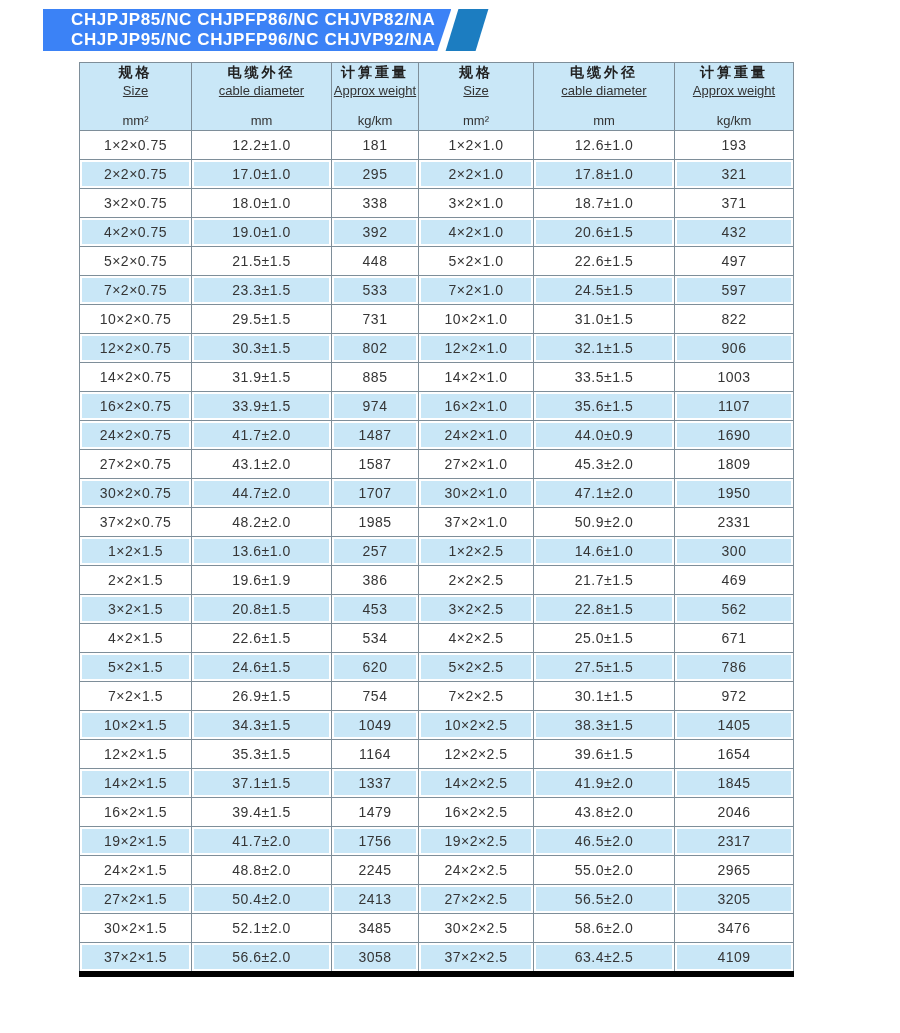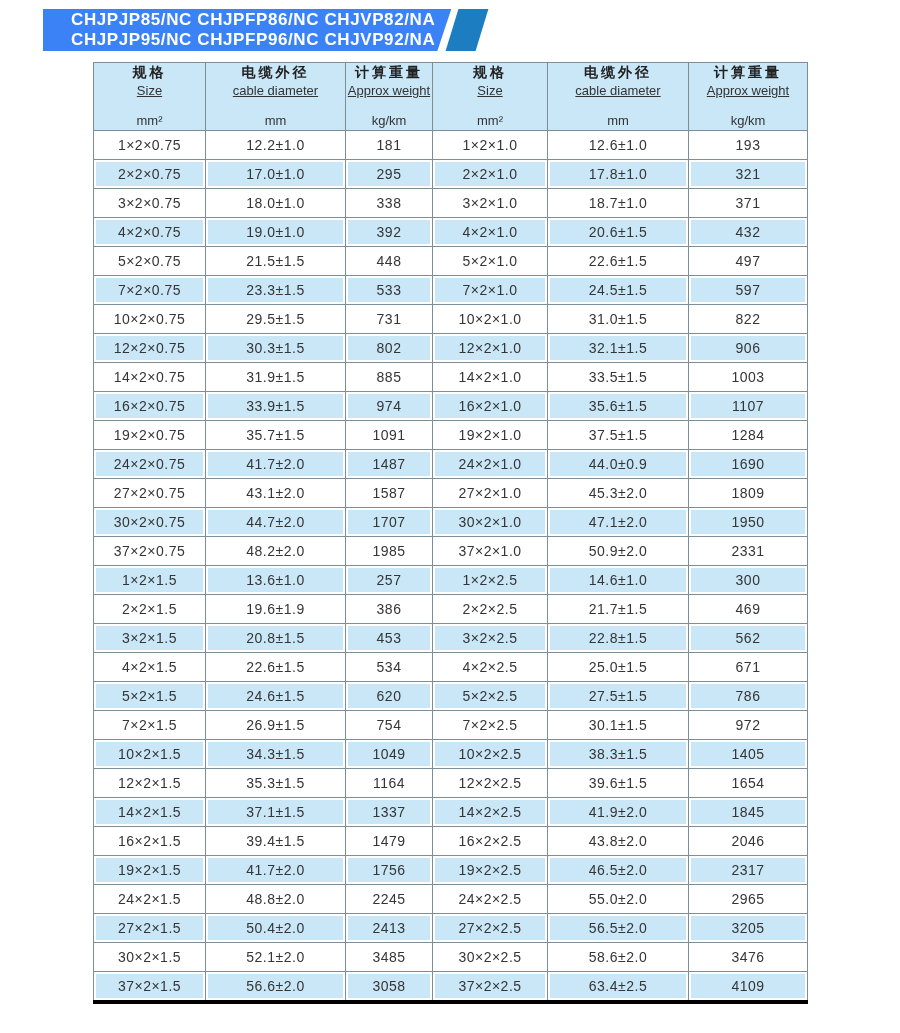--- a/index.html
+++ b/index.html
@@ -9,21 +9,21 @@
   
   .banner { position:absolute; left:43px; top:9px; height:42px; display:flex; align-items:stretch; }
   .banner-main {
     background:#3b82f6; color:#ffffff; font-weight:bold; font-size:17px; line-height:20px;
     padding:1px 16px 1px 28px; letter-spacing:0.6px; white-space:nowrap;
     clip-path: polygon(0 0, 100% 0, calc(100% - 14px) 100%, 0 100%);
   }
   .banner-tip { width:30px; background:#1c7dc1; transform:skewX(-17deg); margin-left:1px; }
 
   
-  table.spec { position:absolute; left:93px; top:62px; width:714px; border-collapse:collapse; table-layout:fixed; border-bottom:4px solid #000000; }
+  table.spec { position:absolute; left:79px; top:62px; width:714px; border-collapse:collapse; table-layout:fixed; border-bottom:6px solid #000000; }
   table.spec th, table.spec td { border:1px solid #7e8e99; text-align:center; padding:0; }
   thead th { background:#c9e7f7; height:59px; vertical-align:middle; font-weight:normal; }
   thead .zh { font-weight:bold; font-size:14px; color:#222; letter-spacing:3px; line-height:19px; }
   thead .en { font-size:13px; color:#333; line-height:18px;text-decoration:underline; }
   thead .unit { font-size:13px; color:#333; line-height:18px;margin-top:12px; }
   tbody td { height:28px; font-size:14px; color:#353535; letter-spacing:0.5px; background:#ffffff; }
   tbody tr.blue td { background:#c9e7f7; box-shadow: inset 0 0 0 2px #ffffff; }
 </style>
 </head>
 <body>
@@ -155,28 +155,20 @@
           <td>1003</td>
         </tr>
         <tr class="blue">
           <td>16×2×0.75</td>
           <td>33.9±1.5</td>
           <td>974</td>
           <td>16×2×1.0</td>
           <td>35.6±1.5</td>
           <td>1107</td>
         </tr>
-        <tr>
-          <td>19×2×0.75</td>
-          <td>35.7±1.5</td>
-          <td>1091</td>
-          <td>19×2×1.0</td>
-          <td>37.5±1.5</td>
-          <td>1284</td>
-        </tr>
         <tr class="blue">
           <td>24×2×0.75</td>
           <td>41.7±2.0</td>
           <td>1487</td>
           <td>24×2×1.0</td>
           <td>44.0±0.9</td>
           <td>1690</td>
         </tr>
         <tr>
           <td>27×2×0.75</td>

